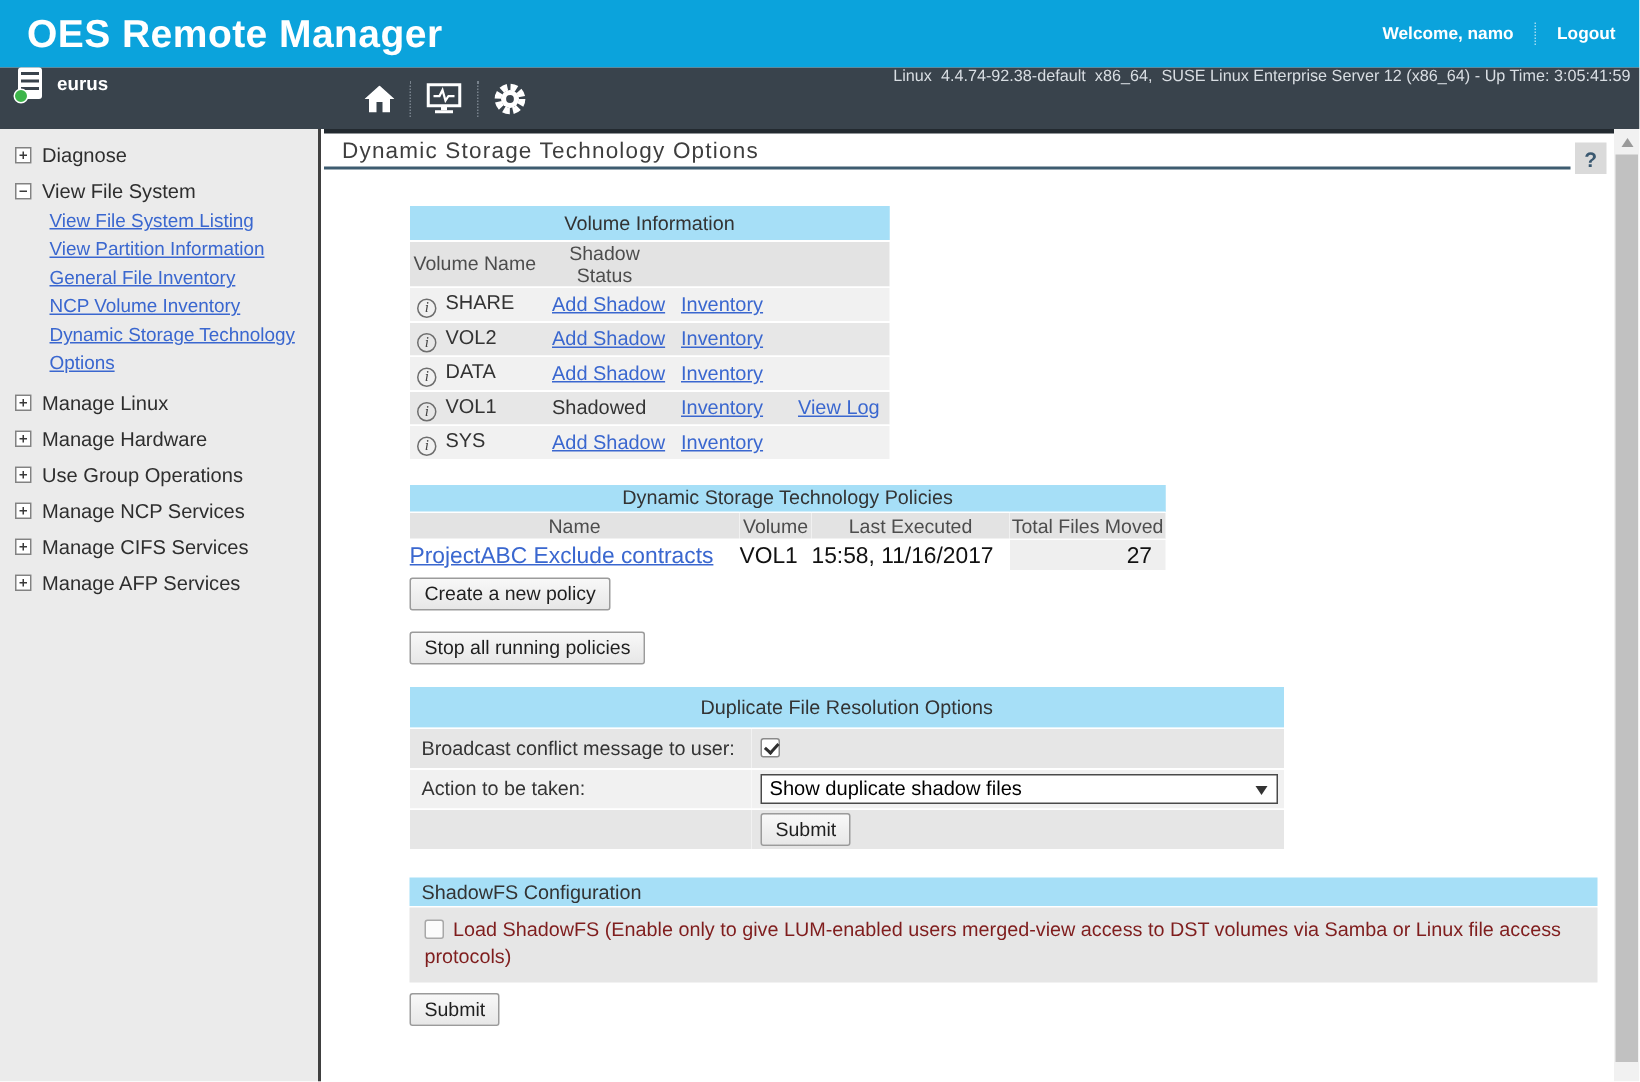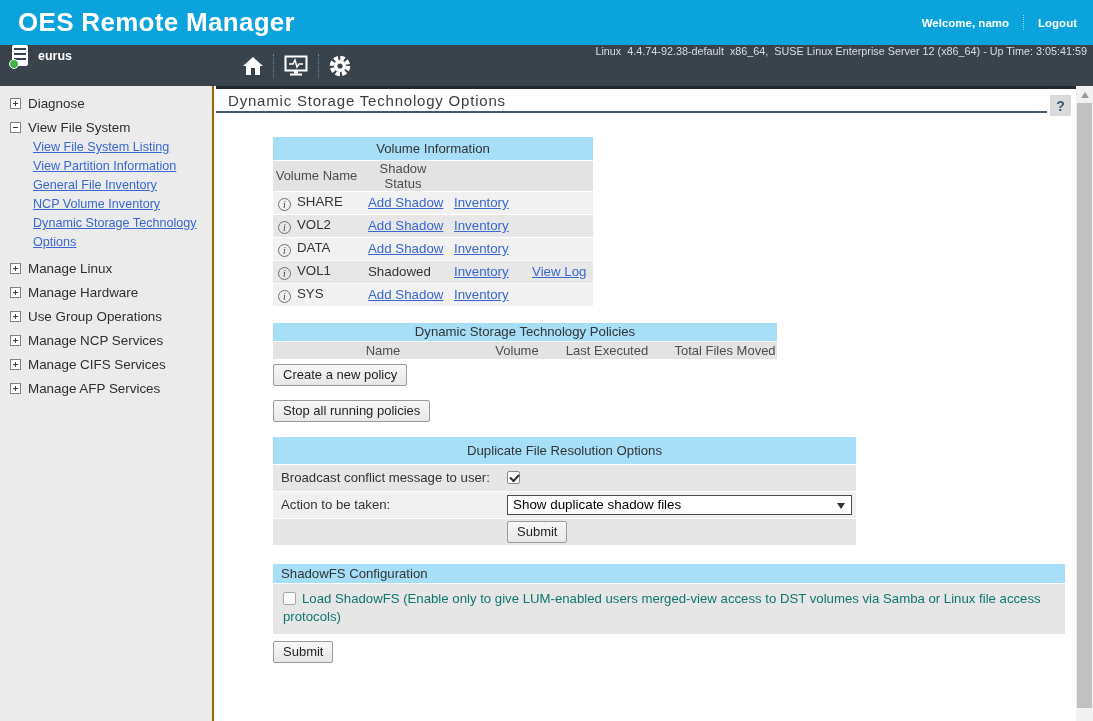--- a/index.html
+++ b/index.html
@@ -21,21 +21,21 @@
   .server-icon i { position:absolute; left:2px; right:2px; height:2px; background:#39434C; }
   .server-icon i:nth-child(1){top:3px} .server-icon i:nth-child(2){top:8px} .server-icon i:nth-child(3){top:13px}
   .server-dot { position:absolute; left:-3px; bottom:-3px; width:10px; height:10px; border-radius:50%; background:#3DB54A; border:1.5px solid #fff; }
   .server-name { color:#fff; font-size:12.5px; font-weight:bold; margin-left:10px; }
   .bar-icons { position:absolute; left:243px; top:0; height:41px; display:flex; align-items:center; }
   .bar-icon { display:flex; align-items:center; justify-content:center; cursor:pointer; }
   .dot-sep-g { width:0; height:24px; border-left:1px dotted #78828C; margin:0 10px; }
   .sysinfo { margin-left:auto; margin-right:6px; color:#D9DEE3; font-size:10.8px; white-space:pre; }
 
   
-  .sidebar { position:absolute; left:0; top:86px; width:214px; height:635px; background:#EBEBEB; border-right:2px solid #a16207; padding-top:10px; }
+  .sidebar { position:absolute; left:0; top:86px; width:214px; height:635px; background:#EBEBEB; border-right:2px solid #404040; padding-top:10px; }
   .nav-item { display:flex; align-items:center; padding-left:10px; margin-top:9px; font-size:13.4px; color:#2E2E2E; height:15px; }
   .nav-item:first-child { margin-top:0; }
   .tree-box { width:11px; height:11px; border:1px solid #828282; background:#fff; margin-right:7px; position:relative; flex:none; cursor:pointer; }
   .tree-box::before { content:""; position:absolute; left:2px; right:2px; top:4px; height:1px; background:#3A3A3A; }
   .tree-box.plus::after { content:""; position:absolute; top:2px; bottom:2px; left:4px; width:1px; background:#3A3A3A; }
   .nav-children { margin:3px 0 7px 33px; }
   .nav-link { display:block; color:#3A67CF; text-decoration:underline; font-size:12.6px; line-height:19px; width:180px; }
 
   
   .content { position:absolute; left:216px; top:86px; width:860px; height:635px; background:#fff; border-top:3px solid #232A30; }
@@ -79,21 +79,21 @@
 
   .checkbox { display:inline-block; position:relative; width:13px; height:13px; background:#fff; border:1px solid #8A8A8A; border-radius:2px; vertical-align:-2px; cursor:pointer; }
   .checkbox.checked::after { content:""; position:absolute; left:2px; top:2px; width:7px; height:4px; border-left:2px solid #2F2F2F; border-bottom:2px solid #2F2F2F; transform:rotate(-48deg); }
   .checkbox.unchecked { border-color:#A8A8A8; background:#FBFBFB; }
 
   .select-box { position:relative; width:345px; height:20px; background:#fff; border:1px solid #4A4A4A; display:flex; align-items:center; padding-left:5px; font-size:13.4px; color:#000; cursor:pointer; }
   .select-arrow { position:absolute; right:6px; top:7px; width:0; height:0; border-left:4px solid transparent; border-right:4px solid transparent; border-top:6px solid #333; }
 
   .shadowfs { margin:18px 0 0 57px; width:792px; }
   .sf-head { background:#A6DFF7; height:19px; font-size:13.2px; color:#333; padding-left:8px; display:flex; align-items:center; }
-  .sf-body { background:#E6E6E6; margin-top:1px; padding:6px 14px 8px 10px; font-size:13.2px; line-height:18px; color:#0f766e; }
+  .sf-body { background:#E6E6E6; margin-top:1px; padding:6px 14px 8px 10px; font-size:13.2px; line-height:18px; color:#7f1d1d; }
   .sf-body .checkbox { margin-right:6px; }
 
   
   .scrollbar { position:absolute; left:1076px; top:86px; width:17px; height:635px; background:#F1F1F1; }
   .scroll-up { height:17px; display:flex; align-items:center; justify-content:center; cursor:pointer; }
   .tri-up { width:0; height:0; border-left:4px solid transparent; border-right:4px solid transparent; border-bottom:6px solid #9A9A9A; }
   .scroll-thumb { position:absolute; left:1px; top:17px; width:15px; height:605px; background:#C1C1C1; cursor:pointer; }
 </style>
 </head>
 <body>
@@ -254,20 +254,26 @@
     <tbody>
         <tr class="blue-head">
           <td colspan="4">Dynamic Storage Technology Policies</td>
         </tr>
     <tr class="col-head">
       <td>Name</td>
       <td>Volume</td>
       <td>Last Executed</td>
       <td>Total Files Moved</td>
     </tr>
+    <tr class="data">
+      <td class="pol-name"><a class="tbl-link">ProjectABC Exclude contracts</a></td>
+      <td>VOL1</td>
+      <td>15:58, 11/16/2017</td>
+      <td class="pol-total">27</td>
+    </tr>
   </tbody>
     </table>
 
   <div><button class="btn btn-create">Create a new policy</button></div>
   <div><button class="btn btn-stop">Stop all running policies</button></div>
 
   <table class="dup-table">
     <colgroup>
         <col style="width:228px">
         <col style="width:355px">

